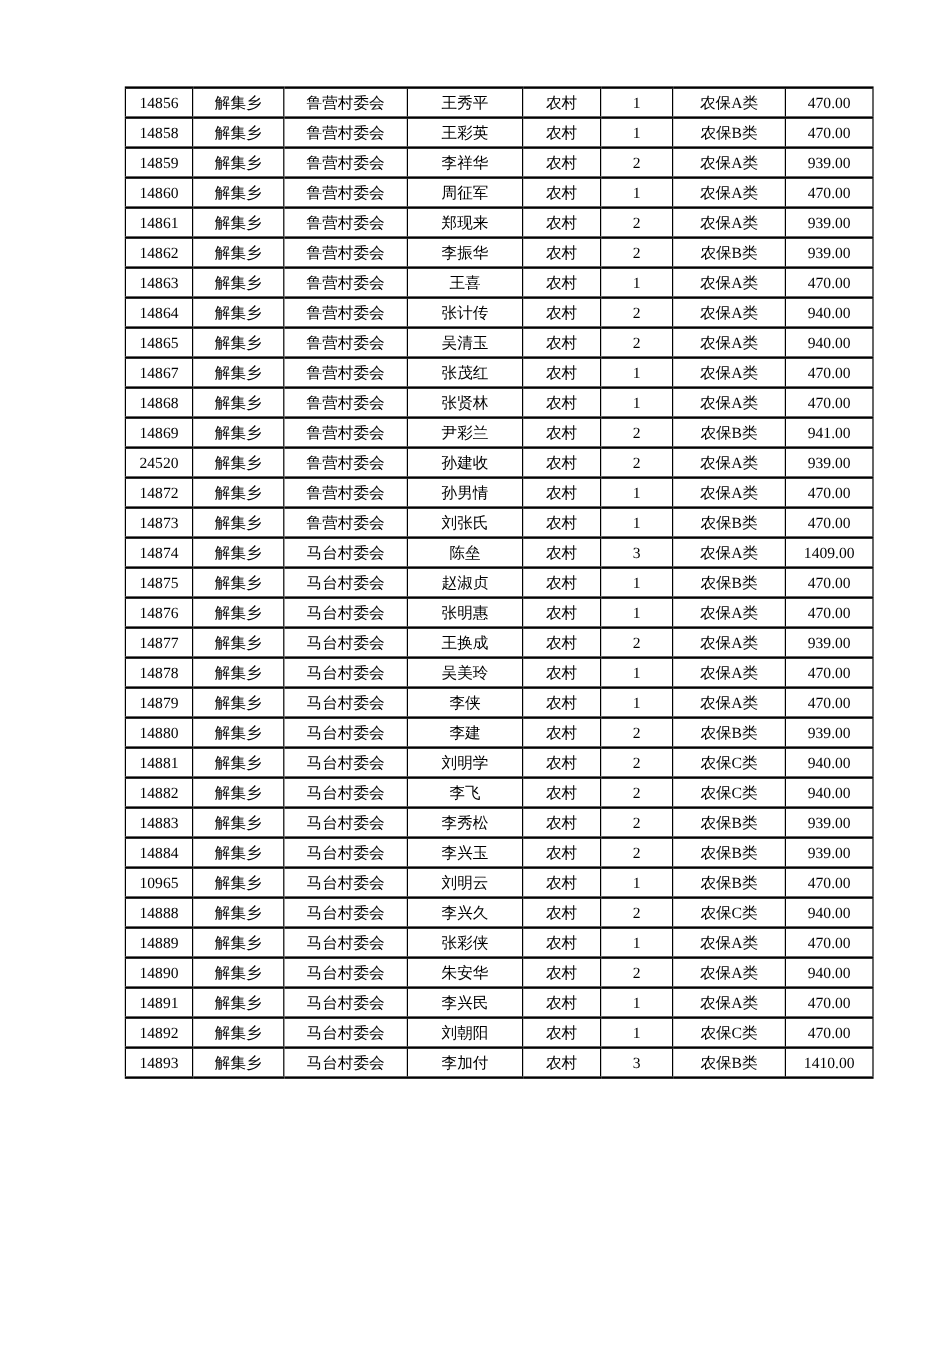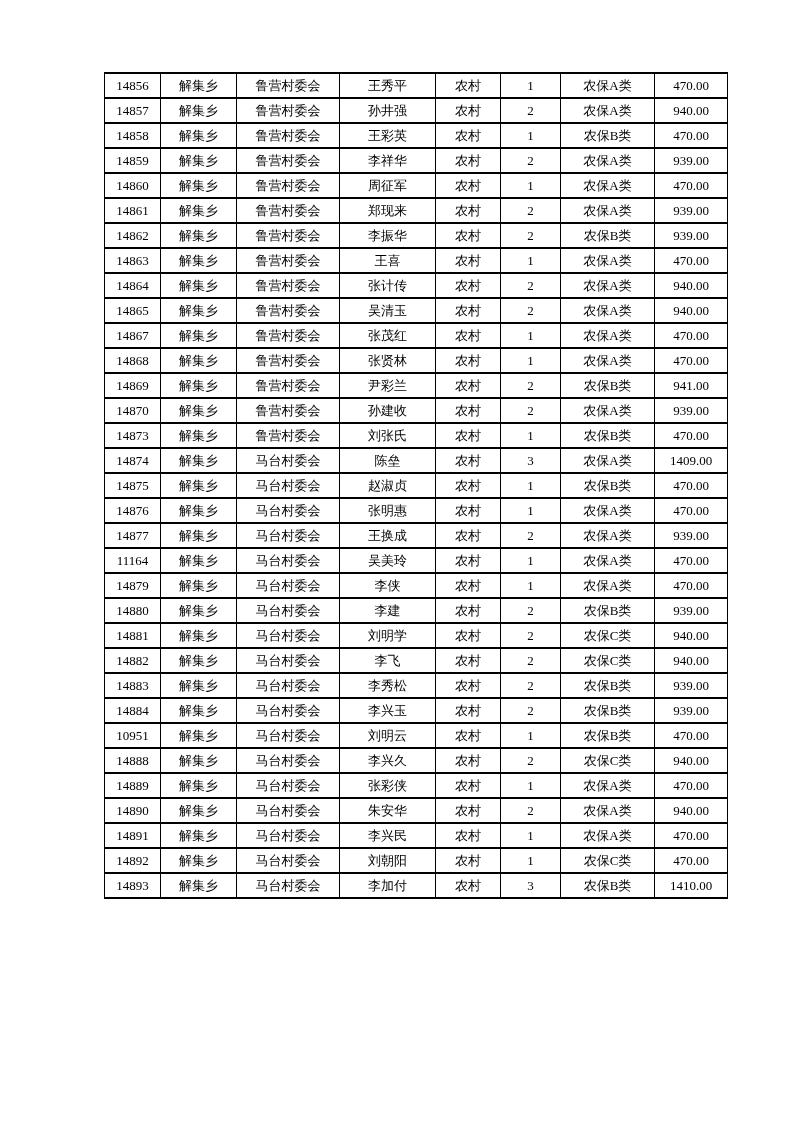--- a/index.html
+++ b/index.html
@@ -72,30 +72,20 @@
             <td>14856</td>
             <td>解集乡</td>
             <td>鲁营村委会</td>
             <td>王秀平</td>
             <td>农村</td>
             <td>1</td>
             <td>农保A类</td>
             <td>470.00</td>
           </tr>
           <tr>
-            <td>14857</td>
-            <td>解集乡</td>
-            <td>鲁营村委会</td>
-            <td>孙井强</td>
-            <td>农村</td>
-            <td>2</td>
-            <td>农保A类</td>
-            <td>940.00</td>
-          </tr>
-          <tr>
             <td>14858</td>
             <td>解集乡</td>
             <td>鲁营村委会</td>
             <td>王彩英</td>
             <td>农村</td>
             <td>1</td>
             <td>农保B类</td>
             <td>470.00</td>
           </tr>
           <tr>
@@ -192,30 +182,40 @@
             <td>14869</td>
             <td>解集乡</td>
             <td>鲁营村委会</td>
             <td>尹彩兰</td>
             <td>农村</td>
             <td>2</td>
             <td>农保B类</td>
             <td>941.00</td>
           </tr>
           <tr>
-            <td>14870</td>
+            <td>24520</td>
             <td>解集乡</td>
             <td>鲁营村委会</td>
             <td>孙建收</td>
             <td>农村</td>
             <td>2</td>
             <td>农保A类</td>
             <td>939.00</td>
           </tr>
           <tr>
+            <td>14872</td>
+            <td>解集乡</td>
+            <td>鲁营村委会</td>
+            <td>孙男情</td>
+            <td>农村</td>
+            <td>1</td>
+            <td>农保A类</td>
+            <td>470.00</td>
+          </tr>
+          <tr>
             <td>14873</td>
             <td>解集乡</td>
             <td>鲁营村委会</td>
             <td>刘张氏</td>
             <td>农村</td>
             <td>1</td>
             <td>农保B类</td>
             <td>470.00</td>
           </tr>
           <tr>
@@ -252,21 +252,21 @@
             <td>14877</td>
             <td>解集乡</td>
             <td>马台村委会</td>
             <td>王换成</td>
             <td>农村</td>
             <td>2</td>
             <td>农保A类</td>
             <td>939.00</td>
           </tr>
           <tr>
-            <td>11164</td>
+            <td>14878</td>
             <td>解集乡</td>
             <td>马台村委会</td>
             <td>吴美玲</td>
             <td>农村</td>
             <td>1</td>
             <td>农保A类</td>
             <td>470.00</td>
           </tr>
           <tr>
             <td>14879</td>
@@ -322,21 +322,21 @@
             <td>14884</td>
             <td>解集乡</td>
             <td>马台村委会</td>
             <td>李兴玉</td>
             <td>农村</td>
             <td>2</td>
             <td>农保B类</td>
             <td>939.00</td>
           </tr>
           <tr>
-            <td>10951</td>
+            <td>10965</td>
             <td>解集乡</td>
             <td>马台村委会</td>
             <td>刘明云</td>
             <td>农村</td>
             <td>1</td>
             <td>农保B类</td>
             <td>470.00</td>
           </tr>
           <tr>
             <td>14888</td>

